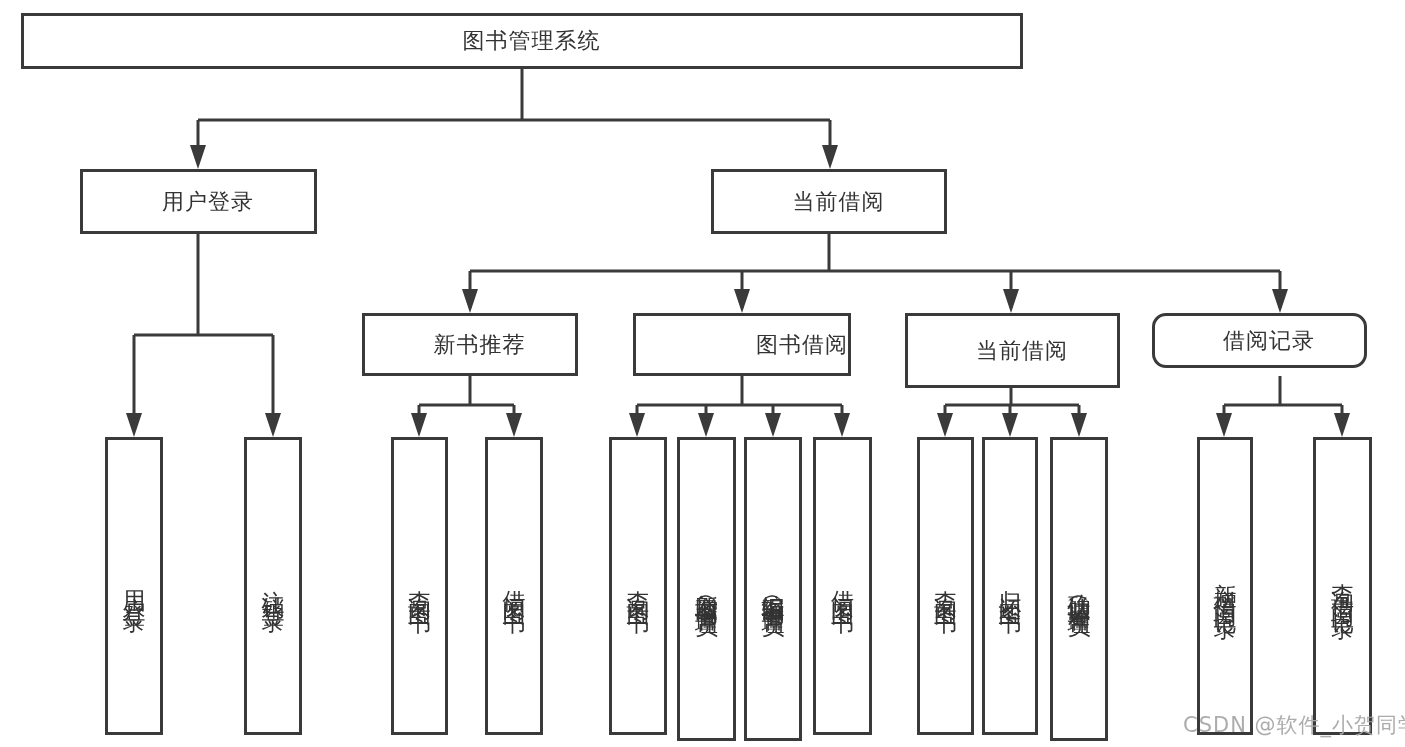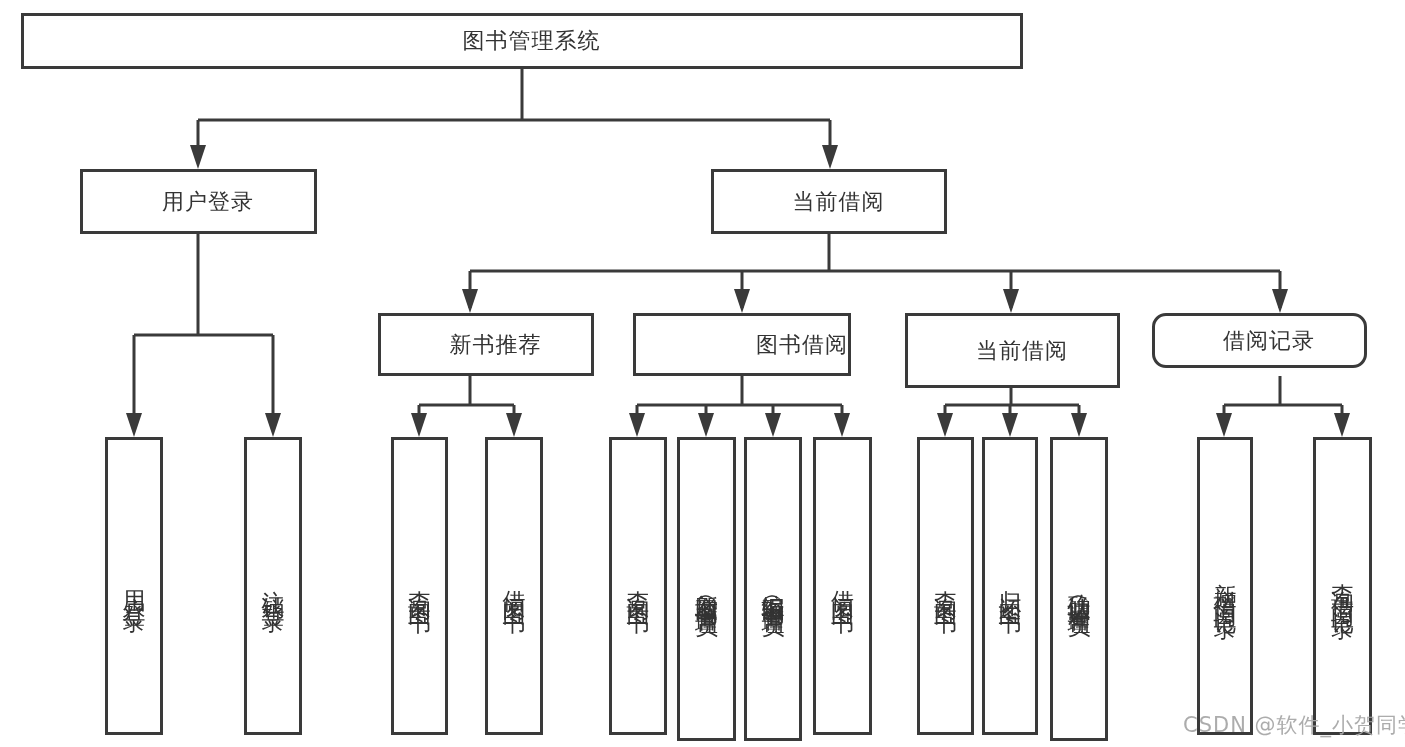--- a/index.html
+++ b/index.html
@@ -72,21 +72,21 @@
     <span>图书管理系统</span>
   </div>
 
   <div class="box hbox" style="left:80px;top:169px;width:237px;height:65px;">
     <span>用户登录</span>
   </div>
   <div class="box hbox" style="left:711px;top:169px;width:236px;height:65px;">
     <span>当前借阅</span>
   </div>
 
-  <div class="box hbox" style="left:362px;top:313px;width:216px;height:63px;margin-left:16px;">
+  <div class="box hbox" style="left:362px;top:313px;width:216px;height:63px;">
     <span>新书推荐</span>
   </div>
   <div class="box hbox" style="left:633px;top:313px;width:218px;height:63px;justify-content:flex-end;">
     <span>图书借阅</span>
   </div>
   <div class="box hbox" style="left:905px;top:313px;width:215px;height:75px;">
     <span>当前借阅</span>
   </div>
   <div class="box hbox" style="left:1152px;top:313px;width:215px;height:55px;border-radius:14px;">
     <span>借阅记录</span>

